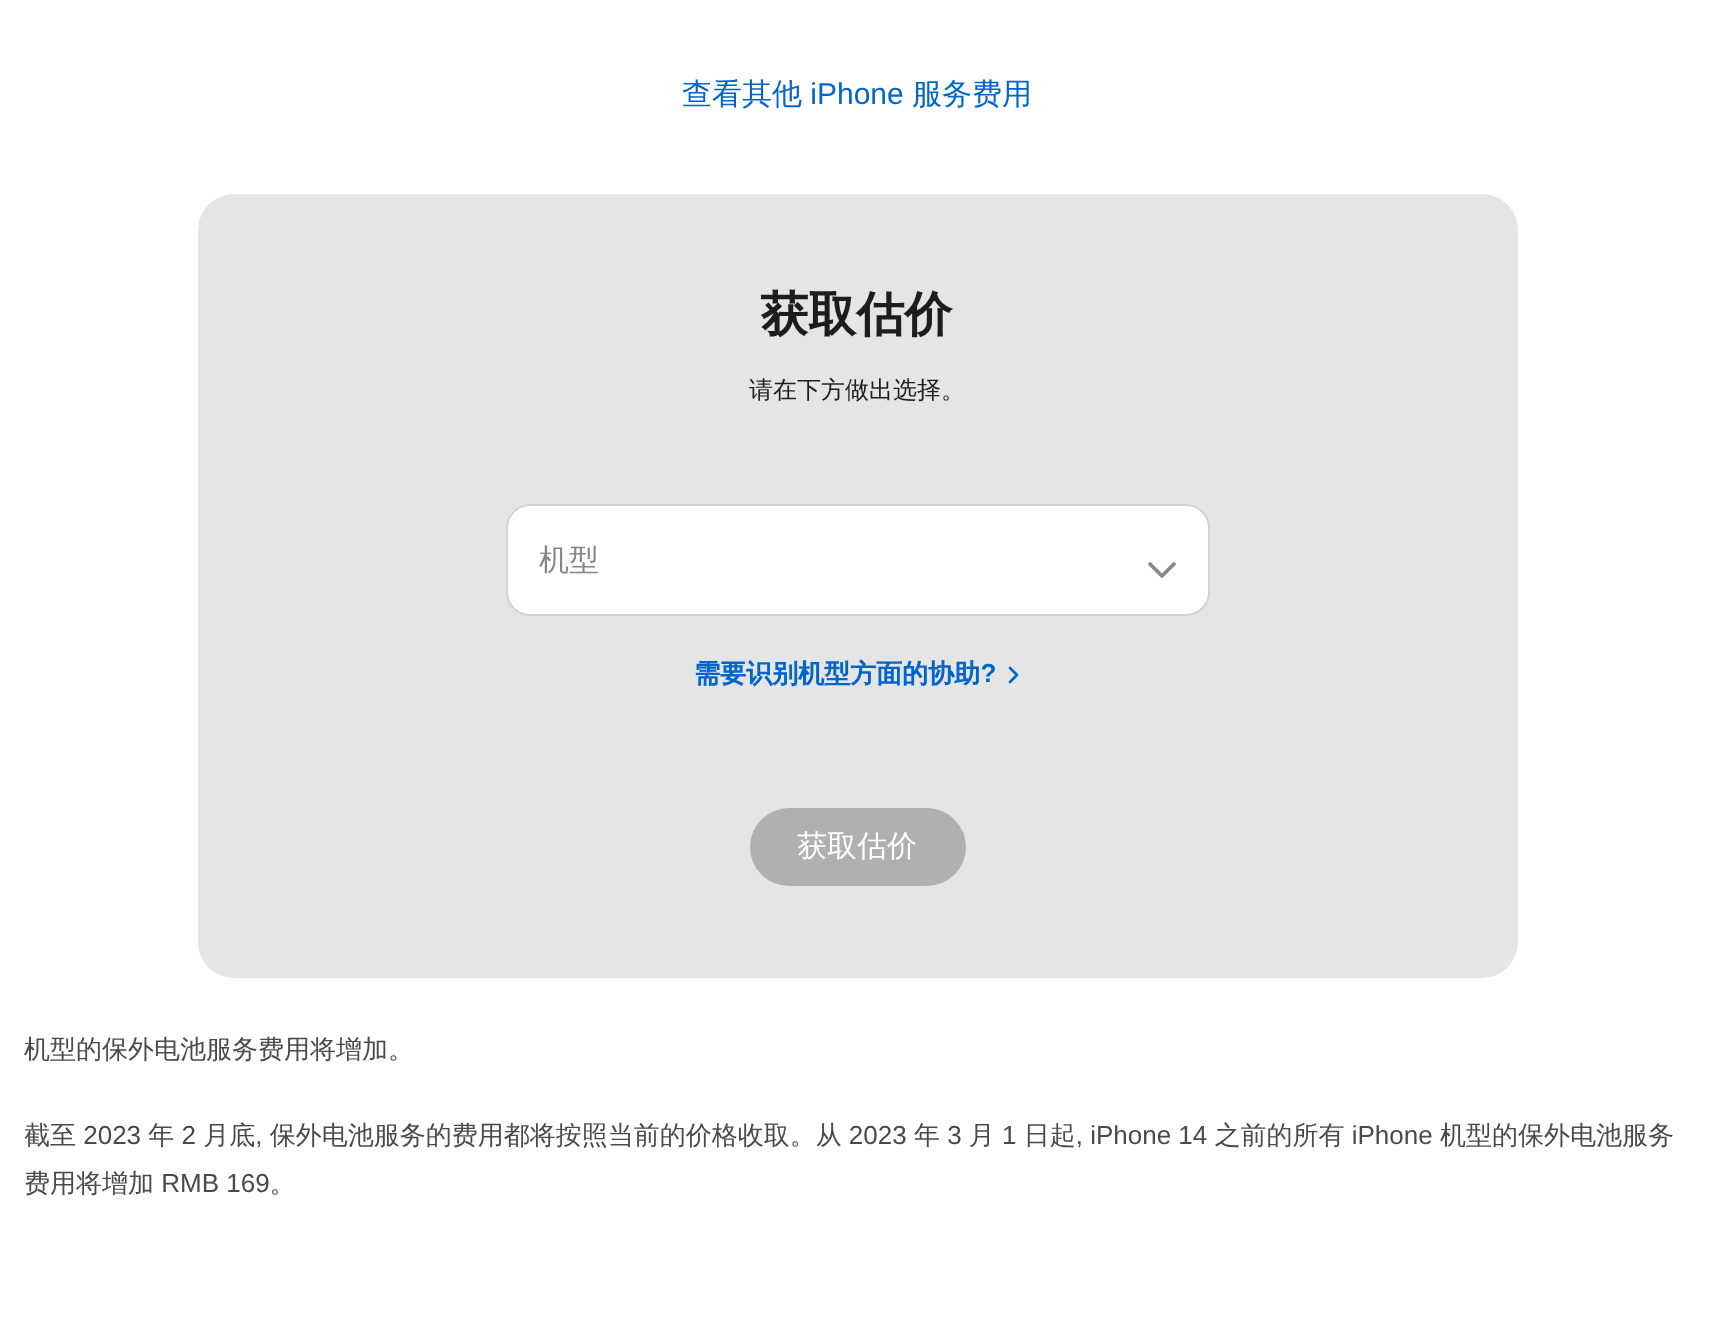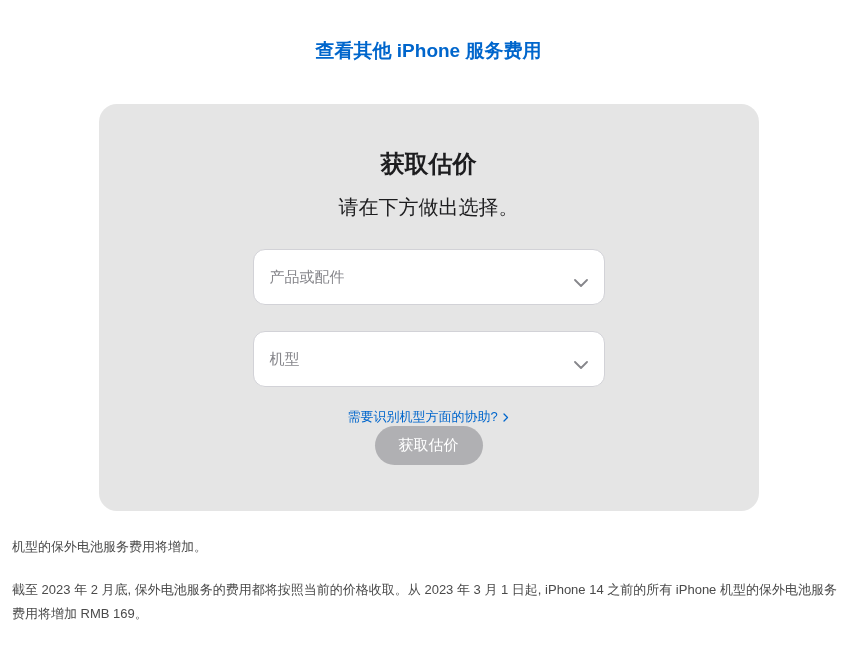--- a/index.html
+++ b/index.html
@@ -18,41 +18,41 @@
     .container {
       padding: 38px 10px 0 10px;
     }
     .top-link {
       text-align: center;
       margin-bottom: 40px;
     }
     .top-link a {
       color: #0066cc;
       text-decoration: none;
-      font-size: 19px;
-      font-weight: 700;
+      font-size: 15px;
+      font-weight: 400;
     }
     .card {
       background: #e5e5e5;
       border-radius: 18px;
       margin: 0 auto;
       width: 660px;
       padding: 44px 40px 46px 40px;
       text-align: center;
     }
     .card-title {
       font-size: 24px;
       font-weight: 600;
       color: #1d1d1f;
       margin-bottom: 14px;
     }
     .card-subtitle {
-      font-size: 20px;
+      font-size: 12px;
       color: #1d1d1f;
-      margin-bottom: 28px;
+      margin-bottom: 48px;
     }
     .select-wrapper {
       position: relative;
       width: 352px;
       margin: 0 auto 26px auto;
     }
     .select-field {
       width: 100%;
       height: 56px;
       background: #fff;
@@ -75,20 +75,22 @@
       width: 14px;
       height: 8px;
       pointer-events: none;
     }
     .chevron svg {
       width: 100%;
       height: 100%;
     }
     .help-link {
       margin-top: -6px;
+      margin-bottom: 58px;
+      font-weight: bold;
     }
     .help-link a {
       color: #0066cc;
       text-decoration: none;
       font-size: 13px;
     }
     .help-chevron {
       display: inline-block;
       margin-left: 2px;
       vertical-align: middle;
@@ -127,30 +129,20 @@
 
 <div class="container">
   <div class="top-link">
     <a href="#">查看其他 iPhone 服务费用</a>
   </div>
 
   <div class="card">
     <div class="card-title">获取估价</div>
     <div class="card-subtitle">请在下方做出选择。</div>
 
-    <div class="select-wrapper">
-      <div class="select-field">
-        <span>产品或配件</span>
-        <span class="chevron">
-          <svg viewBox="0 0 14 8" fill="none">
-              <path d="M1 1l6 6 6-6" stroke="#86868b" stroke-width="1.8" stroke-linecap="round" stroke-linejoin="round"></path>
-            </svg>
-        </span>
-      </div>
-    </div>
 
     <div class="select-wrapper">
       <div class="select-field">
         <span>机型</span>
         <span class="chevron">
           <svg viewBox="0 0 14 8" fill="none">
               <path d="M1 1l6 6 6-6" stroke="#86868b" stroke-width="1.8" stroke-linecap="round" stroke-linejoin="round"></path>
             </svg>
         </span>
       </div>

